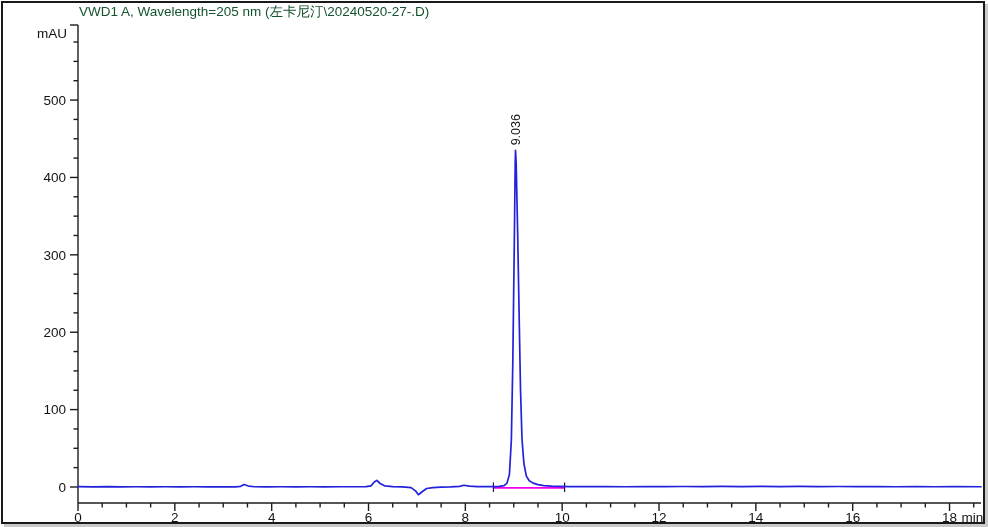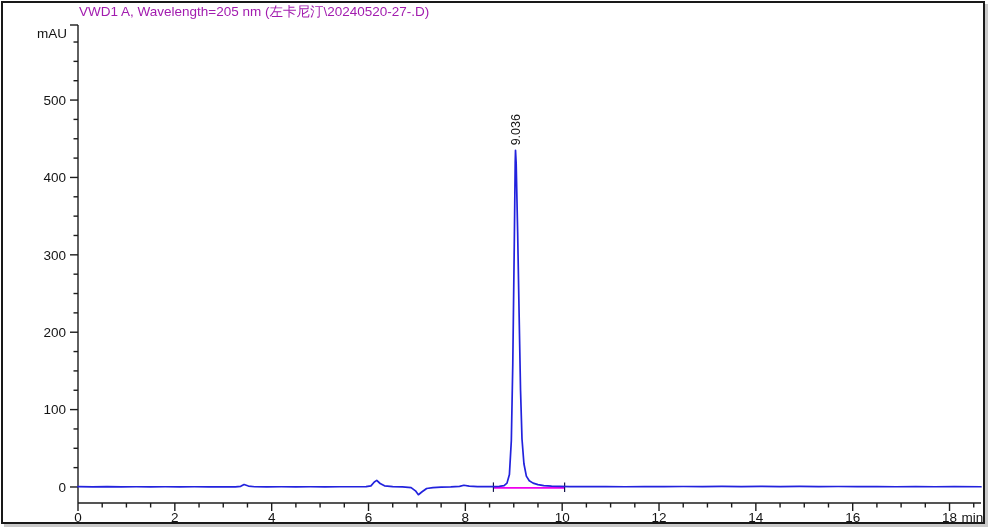--- a/index.html
+++ b/index.html
@@ -22,21 +22,21 @@
   }
   .axis-label{font-size:13.5px;}
   .tick-label{font-size:13.5px;}
   .peak-label{font-size:12.5px;}
 </style>
 </head>
 <body>
 
 <div class="screenshot">
   <div class="chart-frame">
-    <div class="chart-title" style="color: #a21caf;">VWD1 A, Wavelength=205 nm (左卡尼汀\20240520-27-.D)</div>
+    <div class="chart-title" style="color: #14532d;">VWD1 A, Wavelength=205 nm (左卡尼汀\20240520-27-.D)</div>
     <svg id="chart-svg" width="980" height="519" viewBox="0 0 980 519">
       <text class="axis-label" x="64" y="35" text-anchor="end">mAU</text>
       <g id="g-axes">
           <line x1="75" y1="22" x2="75" y2="500" stroke="#1c1c1c" stroke-width="1.4"></line>
           <line x1="75" y1="500" x2="978" y2="500" stroke="#1c1c1c" stroke-width="1.4"></line>
           <line x1="67" y1="22" x2="75" y2="22" stroke="#1c1c1c" stroke-width="1.4"></line>
         </g>
       <g id="g-yticks">
           <line x1="67" y1="483.9815444390481" x2="75" y2="483.9815444390481" stroke="#1c1c1c" stroke-width="1.4"></line>
           <text x="63" y="488.7815444390481" text-anchor="end" class="tick-label">0</text>

